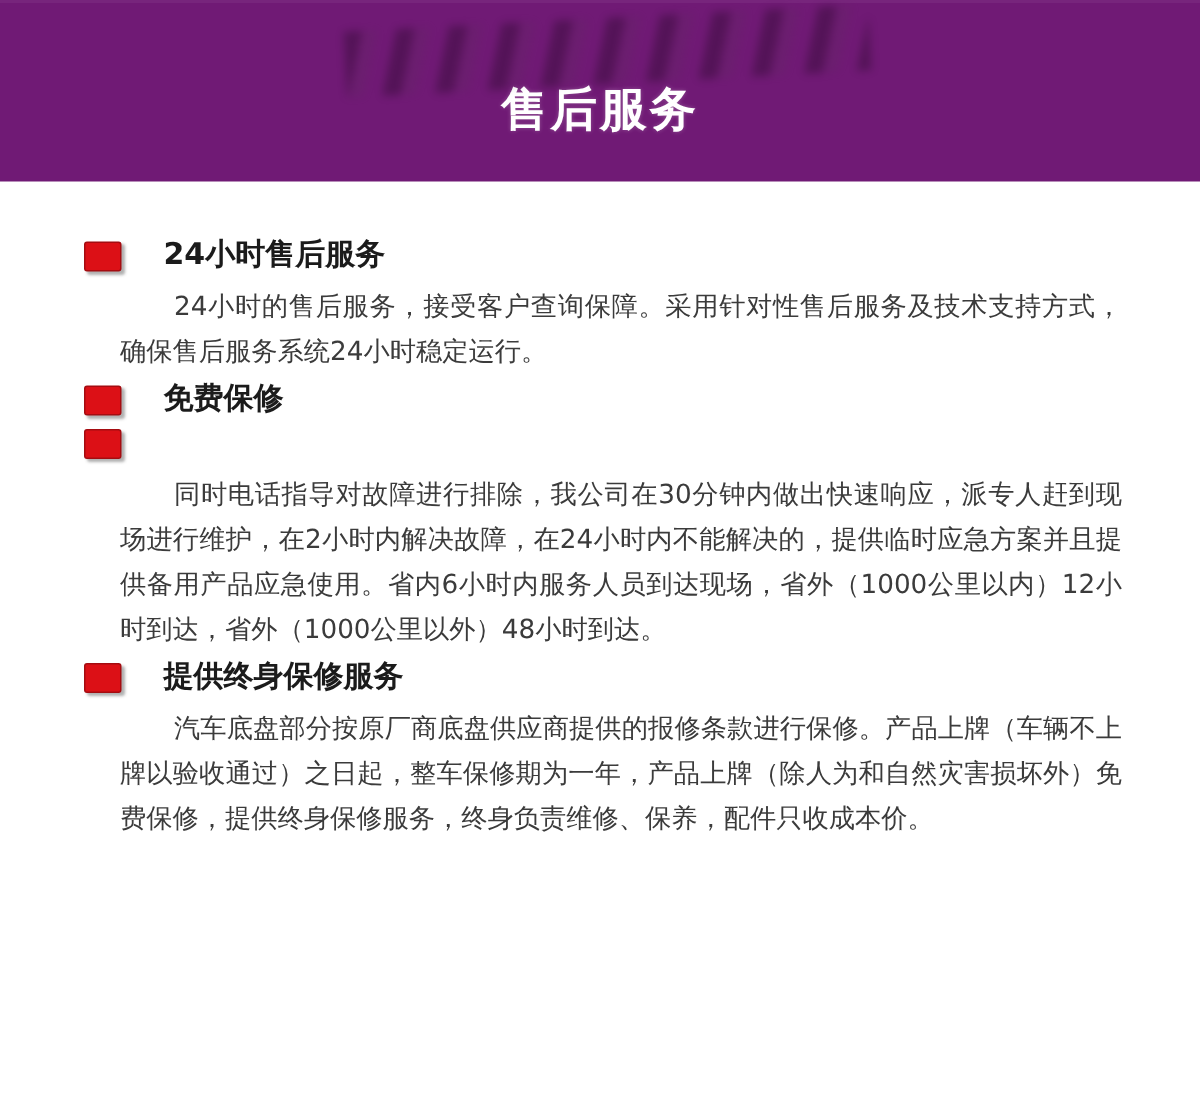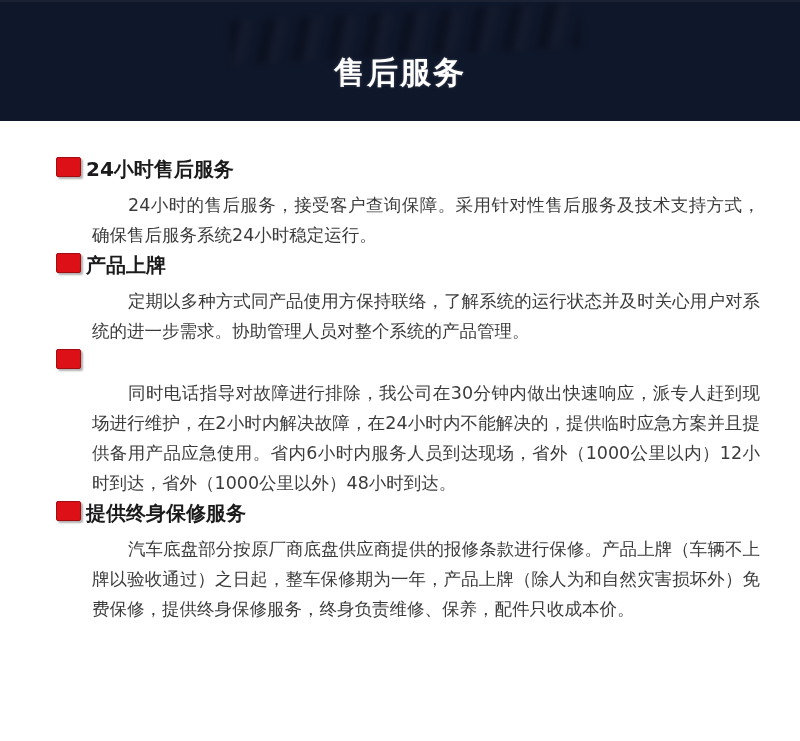--- a/index.html
+++ b/index.html
@@ -7,21 +7,21 @@
     width: 800px; height: 741px;
     background: #ffffff;
     overflow: hidden;
     font-family: "DejaVu Sans", sans-serif;
   }
   .page { width: 800px; height: 741px; position: relative; }
 
   
   .banner {
     height: 121px;
-    background: #0f172a;
+    background: #701a75;
     position: relative;
     overflow: hidden;
     box-shadow: inset 0 2px 0 rgba(255,255,255,0.05);
   }
   .banner-watermark {
     position: absolute;
     left: 230px; top: 12px;
     width: 350px; height: 44px;
     transform: rotate(-3deg);
     background: repeating-linear-gradient(105deg,
@@ -42,41 +42,41 @@
   }
 
   
   .content {
     padding: 36px 44px 0 56px;
   }
   .svc-section + .svc-section { margin-top: 3px; }
 
   .svc-heading-row {
     display: flex;
-    align-items: flex-start;
-    gap: 5px;
+    align-items: flex-end;
+    gap: 28px;
     margin: 0 0 9px 0;
   }
   .bullet {
     flex: none;
     width: 23px; height: 18px;
     background: #dc1016;
     border: 1px solid #a50c11;
     border-radius: 2px;
     box-shadow: 2px 2px 2px rgba(80,80,80,0.45);
   }
   .svc-heading {
     margin: 0;
     font-size: 20px;
     line-height: 24px;
     font-weight: bold;
     color: #1b1b1b;
   }
   .svc-para {
-    margin: 0 0 0 36px;
+    margin: 0 0 0 24px;
     width: 668px;
     font-size: 17.5px;
     line-height: 30px;
     color: #3b3b3b;
     text-indent: 36px;
     text-align: justify;
   }
 </style>
 </head>
 <body>
@@ -94,23 +94,22 @@
       <div class="svc-heading-row">
         <span class="bullet"></span>
         <h2 class="svc-heading">24小时售后服务</h2>
       </div>
       <p class="svc-para">24小时的售后服务，接受客户查询保障。采用针对性售后服务及技术支持方式，确保售后服务系统24小时稳定运行。</p>
     </section>
 
     <section class="svc-section">
       <div class="svc-heading-row">
         <span class="bullet"></span>
-        <h2 class="svc-heading">产品上牌</h2>
+        <h2 class="svc-heading">免费保修</h2>
       </div>
-      <p class="svc-para">定期以多种方式同产品使用方保持联络，了解系统的运行状态并及时关心用户对系统的进一步需求。协助管理人员对整个系统的产品管理。</p>
     </section>
 
     <section class="svc-section">
       <div class="svc-heading-row">
         <span class="bullet"></span>
       </div>
       <p class="svc-para">同时电话指导对故障进行排除，我公司在30分钟内做出快速响应，派专人赶到现场进行维护，在2小时内解决故障，在24小时内不能解决的，提供临时应急方案并且提供备用产品应急使用。省内6小时内服务人员到达现场，省外（1000公里以内）12小时到达，省外（1000公里以外）48小时到达。</p>
     </section>
 
     <section class="svc-section">

